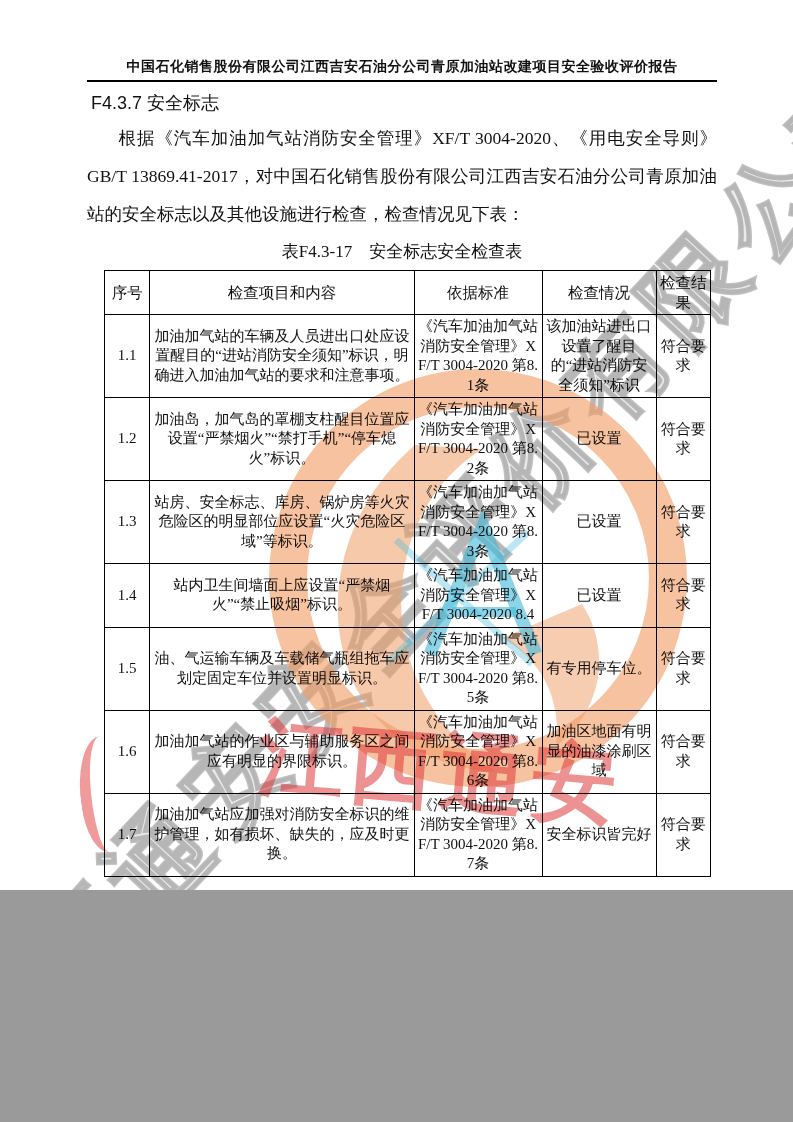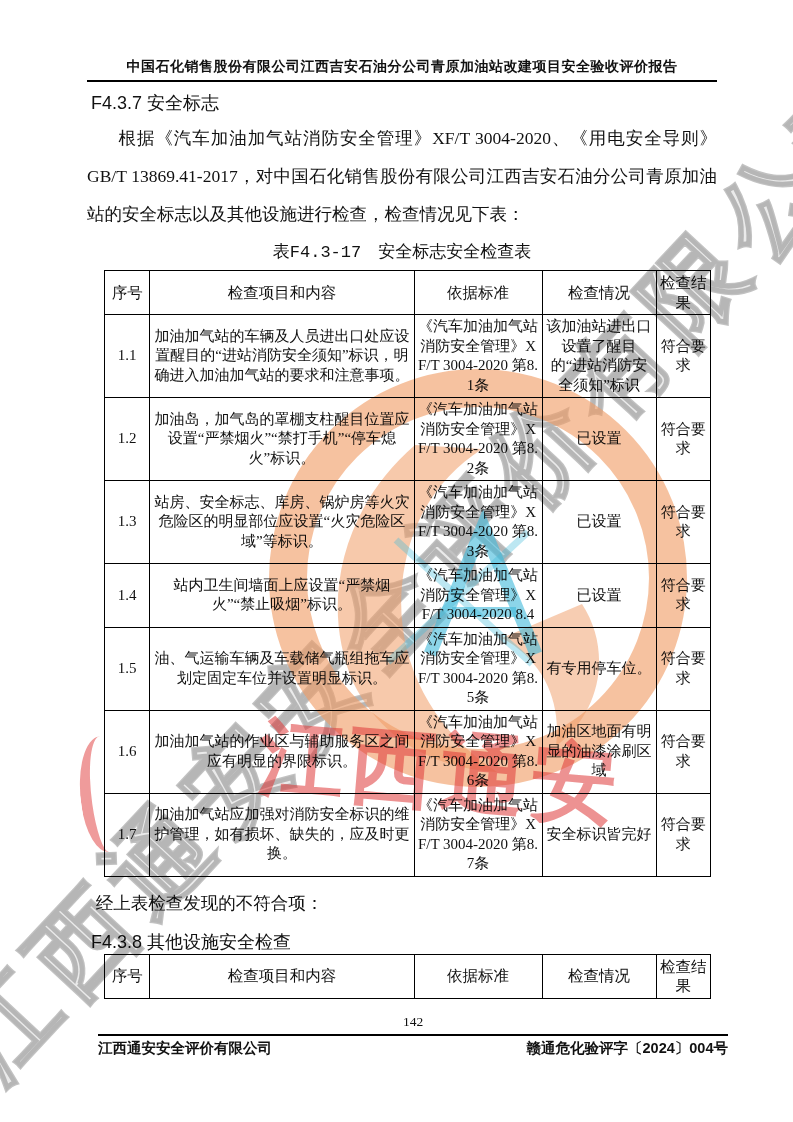--- a/index.html
+++ b/index.html
@@ -1,32 +1,32 @@
 <!DOCTYPE html>
 <html><head>
 <meta charset="utf-8">
 <style>
   html,body{margin:0;padding:0;background:#9a9a9a;}
   .page{
-    position:relative;width:793px;height:1122px;margin:0 auto;
+    position:relative;width:793px;height:890px;margin:0 auto;
     background:#ffffff;overflow:hidden;color:#111;
     font-family:"Liberation Serif","DejaVu Serif",serif;
   }
   .content{position:absolute;left:87px;top:0;width:630px;z-index:1;}
   .header-title{
     margin-top:58px;text-align:center;font-size:14px;font-weight:600;
     font-family:"Liberation Sans","DejaVu Sans",sans-serif;letter-spacing:0.5px;
   }
   .header-rule{border-bottom:2.5px solid #000;margin-top:4px;}
   .sec-heading{
     font-family:"Liberation Sans","DejaVu Sans",sans-serif;
     font-size:18px;font-weight:400;margin:9px 0 0 4px;
   }
   .para{font-size:17.5px;line-height:38px;text-indent:1.8em;text-align:justify;margin:4px 0 0 0;}
-  .caption{text-align:center;font-size:17px;margin:7px 0 7px 0;font-family:Liberation Mono, monospace;}
+  .caption{text-align:center;font-size:17px;margin:7px 0 7px 0;}
   table{border-collapse:collapse;width:607px;margin-left:17px;table-layout:fixed;}
   th,td{
     border:1.4px solid #000;text-align:center;vertical-align:middle;
     font-size:15px;line-height:19.5px;padding:2px 3px;font-weight:normal;
     word-break:break-all;
   }
   th{font-size:15.5px;}
   .col-no{width:45px;} .col-item{width:262px;} .col-std{width:127px;}
   .col-sit{width:113px;} .col-res{width:54px;}
   .findings-intro{font-size:17.5px;line-height:36px;text-indent:0.5em;margin:8px 0 0 0;}

